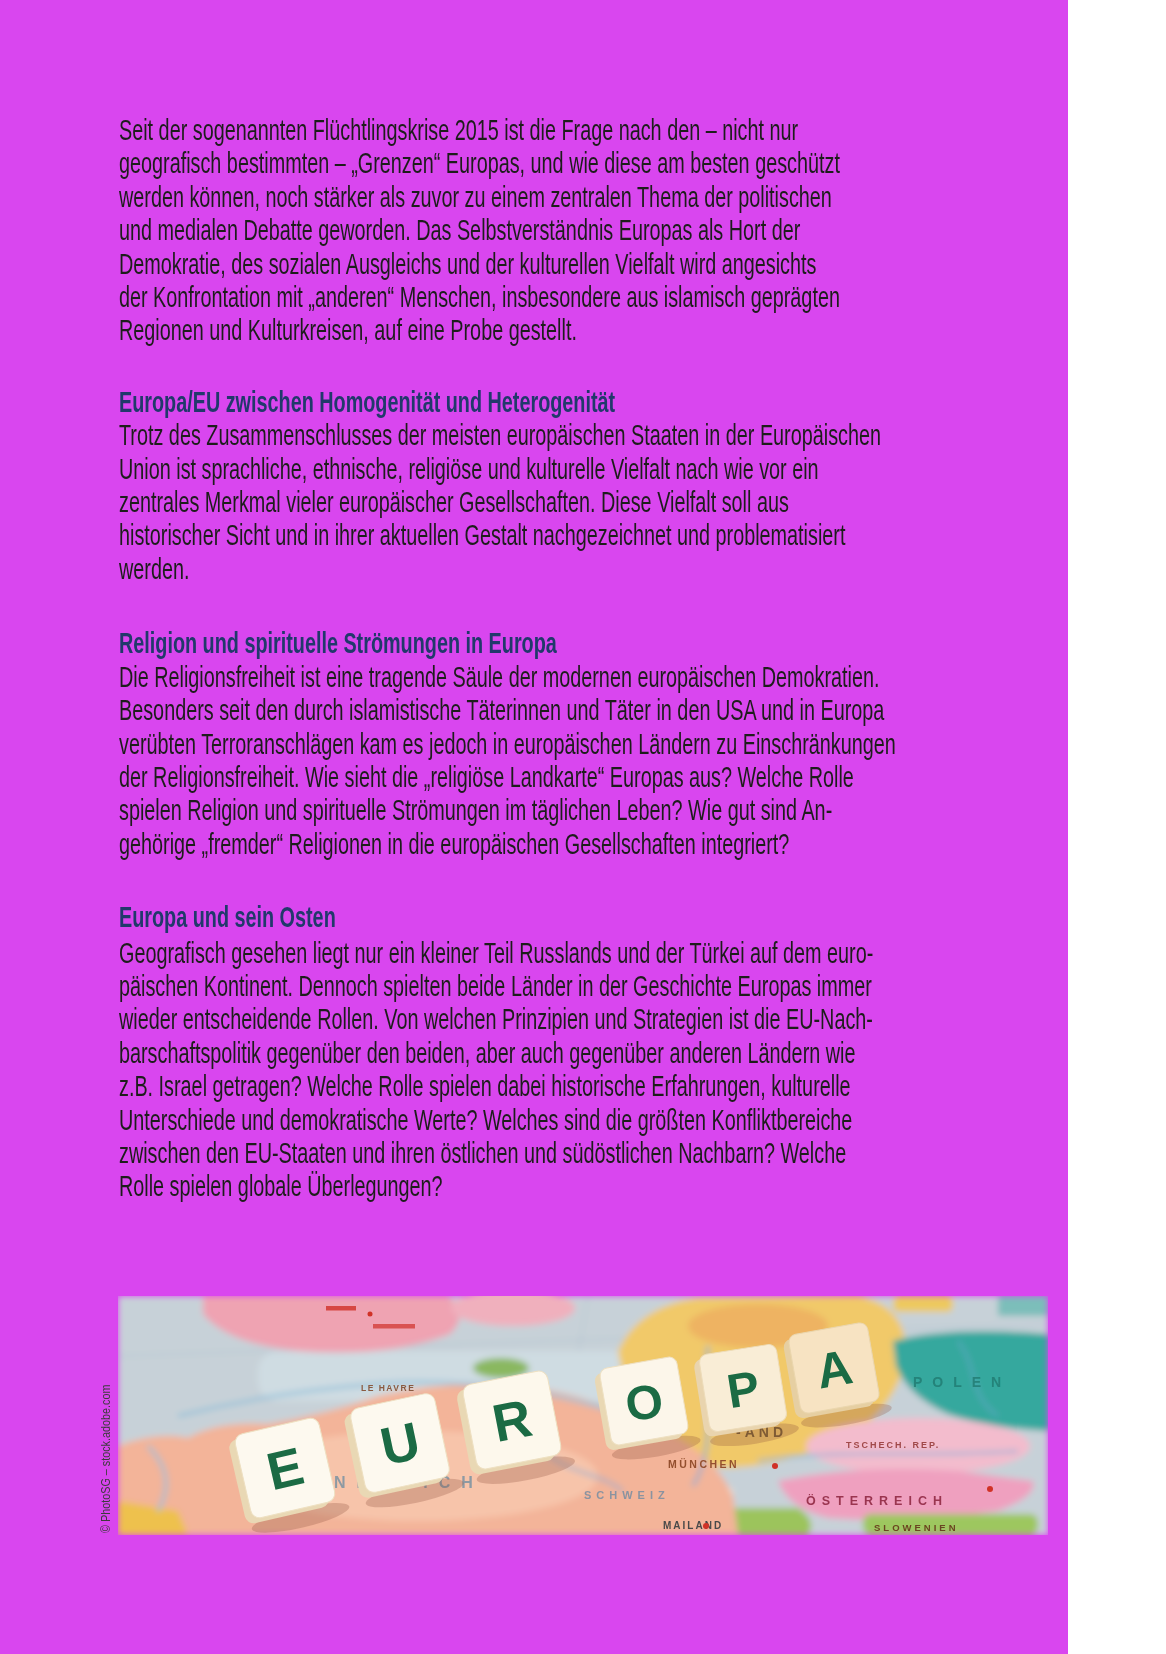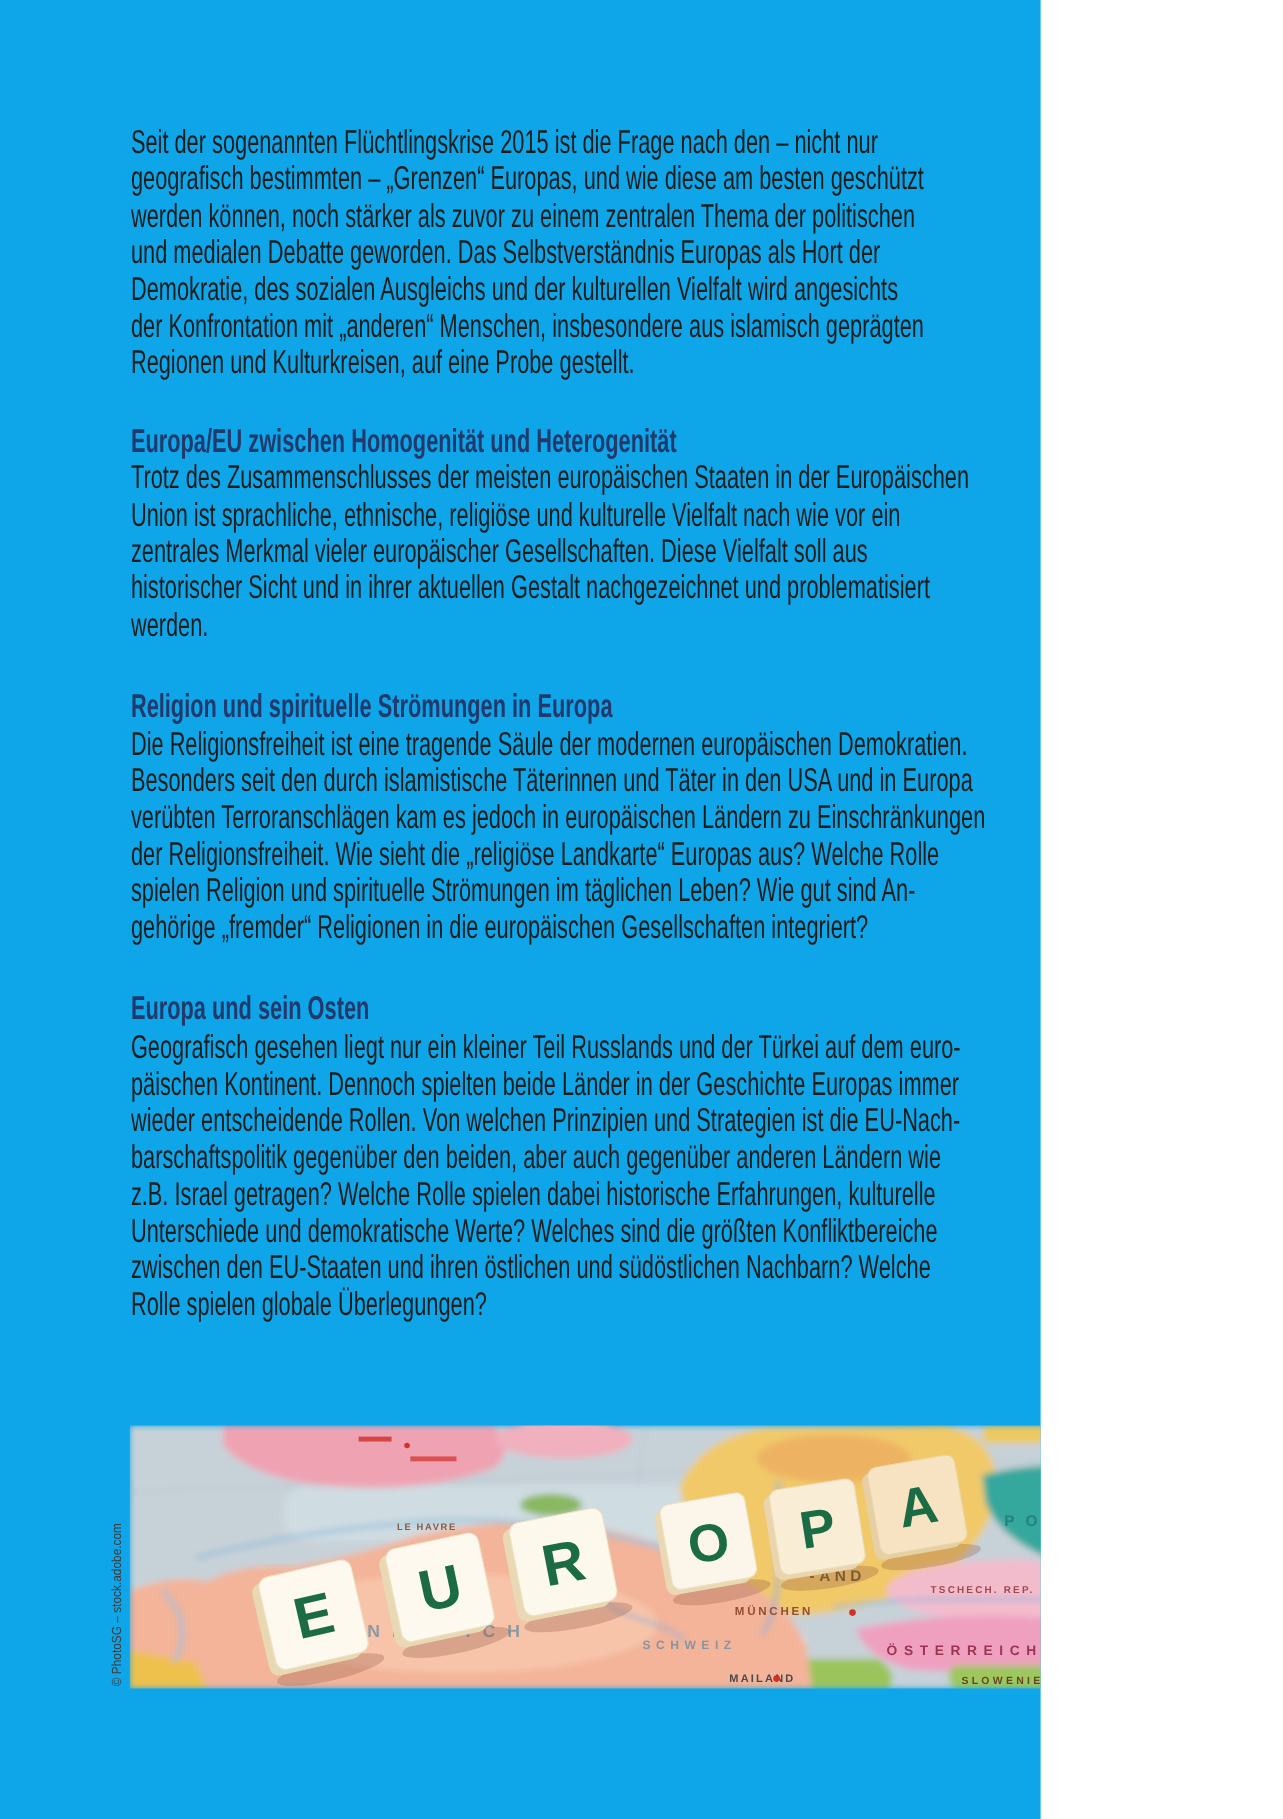--- a/index.html
+++ b/index.html
@@ -1,16 +1,16 @@
 <!DOCTYPE html>
 <html><head>
 <meta charset="utf-8">
 <style>
   html,body{margin:0;padding:0;background:#ffffff;}
-  .page{position:relative;width:946px;height:1654px;background:#0ea5e9;overflow:hidden;
+  .page{position:relative;width:1068px;height:1654px;background:#d946ef;overflow:hidden;
         font-family:"Liberation Sans",sans-serif;}
   .text-col{position:absolute;left:119px;top:113px;width:1425px;
             transform:scaleX(0.66);transform-origin:left top;}
   .para{margin:0;font-size:30px;line-height:33.4px;color:#1d1d1b;white-space:pre;
         letter-spacing:0;}
   .heading{margin:0;font-size:30px;line-height:33.4px;font-weight:bold;color:#21396b;white-space:pre;}
   .h1gap{margin-top:38px;}
   .h2gap{margin-top:41px;}
   .h3gap{margin-top:40px;}
   .p4gap{margin-top:2px;}

